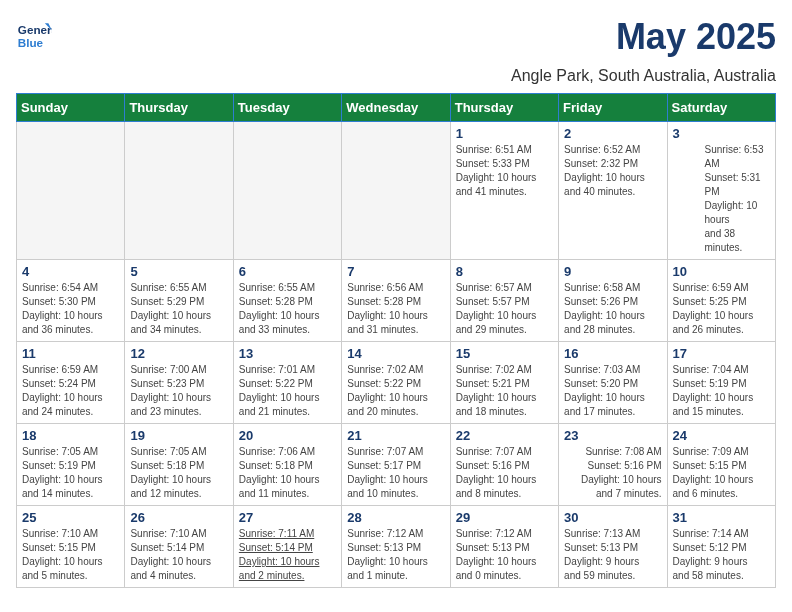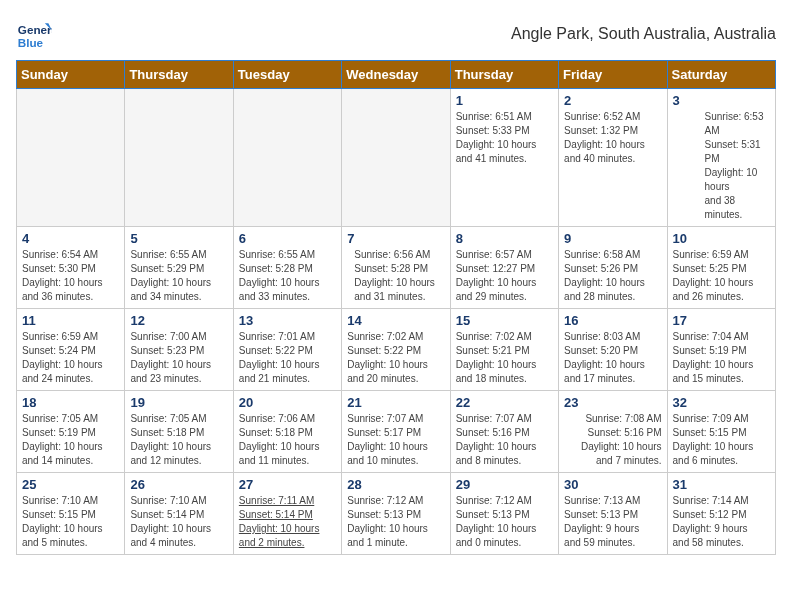--- a/index.html
+++ b/index.html
@@ -37,21 +37,21 @@
       font-size: 16px;
       color: #333;
       margin-top: 9px;
     }
     .calendar {
       width: 100%;
       border-collapse: collapse;
       font-size: 11px;
     }
     .calendar th {
-      background: #a16207;
+      background: #15803d;
       color: #fff;
       padding: 6px 4px;
       text-align: left;
       font-size: 13px;
       font-weight: bold;
       border: 1px solid #2e7dd1;
     }
     .calendar td {
       border: 1px solid #ccc;
       vertical-align: top;
@@ -81,20 +81,21 @@
 
 <div class="header">
   <div class="logo">
     <svg class="logo-icon" viewBox="0 0 40 40">
       <text x="2" y="20" font-size="13" font-weight="bold" fill="#1a3a6b">General</text>
       <text x="2" y="34" font-size="13" font-weight="bold" fill="#2e7dd1">Blue</text>
       <polygon points="32,8 40,16 36,8" fill="#2e7dd1"></polygon>
     </svg>
   </div>
   <div class="title-block">
+    <div class="month-title">May 2025</div>
     <div class="location-title">Angle Park, South Australia, Australia</div>
   </div>
 </div>
 
 <table class="calendar">
   <thead>
     <tr>
     <th>Sunday</th>
         <th>Thursday</th>
         <th>Tuesday</th>
@@ -113,21 +114,21 @@
         <td>
           <div class="day-number">1</div>
           <div class="day-info" style="white-space: pre-line;">Sunrise: 6:51 AM
 Sunset: 5:33 PM
 Daylight: 10 hours
 and 41 minutes.</div>
         </td>
         <td>
           <div class="day-number">2</div>
           <div class="day-info" style="white-space: pre-line;">Sunrise: 6:52 AM
-Sunset: 1:32 PM
+Sunset: 2:32 PM
 Daylight: 10 hours
 and 40 minutes.</div>
         </td>
         <td>
           <div class="day-number">3</div>
           <div class="day-info" style="white-space: pre-line; margin-left: 32px;">Sunrise: 6:53 AM
 Sunset: 5:31 PM
 Daylight: 10 hours
 and 38 minutes.</div>
         </td>
@@ -149,29 +150,29 @@
         </td>
         <td>
           <div class="day-number">6</div>
           <div class="day-info" style="white-space: pre-line;">Sunrise: 6:55 AM
 Sunset: 5:28 PM
 Daylight: 10 hours
 and 33 minutes.</div>
         </td>
         <td>
           <div class="day-number">7</div>
-          <div class="day-info" style="white-space: pre-line; margin-left: 7px;">Sunrise: 6:56 AM
+          <div class="day-info" style="white-space: pre-line;">Sunrise: 6:56 AM
 Sunset: 5:28 PM
 Daylight: 10 hours
 and 31 minutes.</div>
         </td>
         <td>
           <div class="day-number">8</div>
           <div class="day-info" style="white-space: pre-line;">Sunrise: 6:57 AM
-Sunset: 12:27 PM
+Sunset: 5:57 PM
 Daylight: 10 hours
 and 29 minutes.</div>
         </td>
         <td>
           <div class="day-number">9</div>
           <div class="day-info" style="white-space: pre-line;">Sunrise: 6:58 AM
 Sunset: 5:26 PM
 Daylight: 10 hours
 and 28 minutes.</div>
         </td>
@@ -214,21 +215,21 @@
         </td>
         <td>
           <div class="day-number">15</div>
           <div class="day-info" style="white-space: pre-line;">Sunrise: 7:02 AM
 Sunset: 5:21 PM
 Daylight: 10 hours
 and 18 minutes.</div>
         </td>
         <td>
           <div class="day-number">16</div>
-          <div class="day-info" style="white-space: pre-line;">Sunrise: 8:03 AM
+          <div class="day-info" style="white-space: pre-line;">Sunrise: 7:03 AM
 Sunset: 5:20 PM
 Daylight: 10 hours
 and 17 minutes.</div>
         </td>
         <td>
           <div class="day-number">17</div>
           <div class="day-info" style="white-space: pre-line;">Sunrise: 7:04 AM
 Sunset: 5:19 PM
 Daylight: 10 hours
 and 15 minutes.</div>
@@ -271,21 +272,21 @@
 and 8 minutes.</div>
         </td>
         <td>
           <div class="day-number">23</div>
           <div class="day-info" style="white-space: pre-line; text-align: right;">Sunrise: 7:08 AM
 Sunset: 5:16 PM
 Daylight: 10 hours
 and 7 minutes.</div>
         </td>
         <td>
-          <div class="day-number">32</div>
+          <div class="day-number">24</div>
           <div class="day-info" style="white-space: pre-line;">Sunrise: 7:09 AM
 Sunset: 5:15 PM
 Daylight: 10 hours
 and 6 minutes.</div>
         </td>
       </tr>
       <tr>
         <td>
           <div class="day-number">25</div>
           <div class="day-info" style="white-space: pre-line;">Sunrise: 7:10 AM

